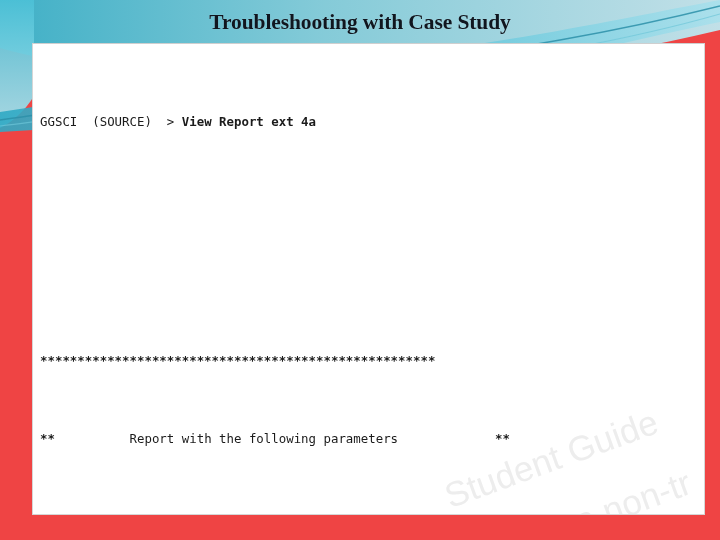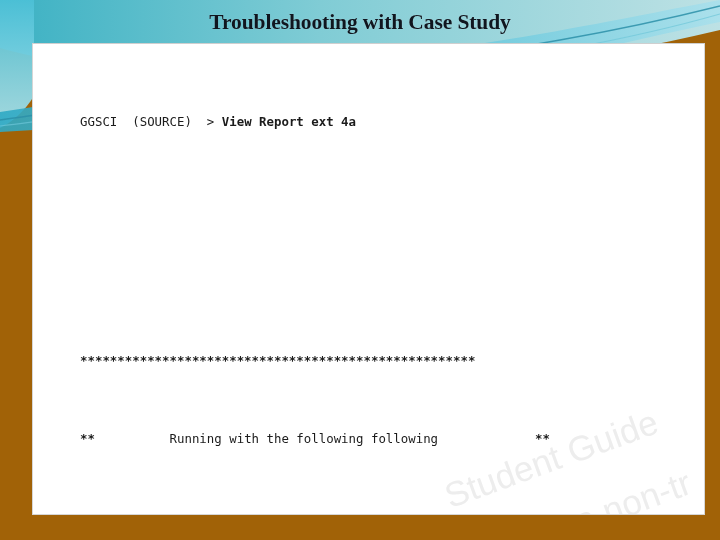--- a/index.html
+++ b/index.html
@@ -15,21 +15,21 @@
     position: relative;
   }
 
   
   #slide {
     position: absolute;
     inset: 0;
     width: 720px;
     height: 540px;
     overflow: hidden;
-    background: #a16207;
+    background: #ef4444;
   }
   #bg-deco {
     position: absolute;
     top: 0;
     left: 0;
     width: 720px;
     height: 540px;
     pointer-events: none;
   }
 
@@ -79,21 +79,20 @@
     color: #1b1b1b;
     white-space: pre;
     letter-spacing: 0px;
     z-index: 2;
   }
 
   .line {
     white-space: pre;
     height: 19.6px;
     position: relative;
-    margin-left: 40px;
   }
   .line.spacer { height: 12px; }
   .line.tight { height: 19px; }
 
   .b { font-weight: bold; }
 
   
   #watermark {
     position: absolute;
     left: 0;
@@ -177,21 +176,21 @@
 
       <div class="line"><span>GGSCI  (SOURCE)  &gt; </span><span class="b">View Report ext 4a</span></div>
 
       <div class="line spacer"></div>
 
 
       <div class="line spacer"></div>
 
       <div class="line tight"><span class="b">*****************************************************</span></div>
 
-      <div class="line tight"><span class="b">**</span><span>          </span><span>Running with the following following</span><span>             </span><span class="b">**</span></div>
+      <div class="line tight"><span class="b">**</span><span>          </span><span>Report with the following parameters</span><span>             </span><span class="b">**</span></div>
 
       
 
       
 
       
       
       
 
       

